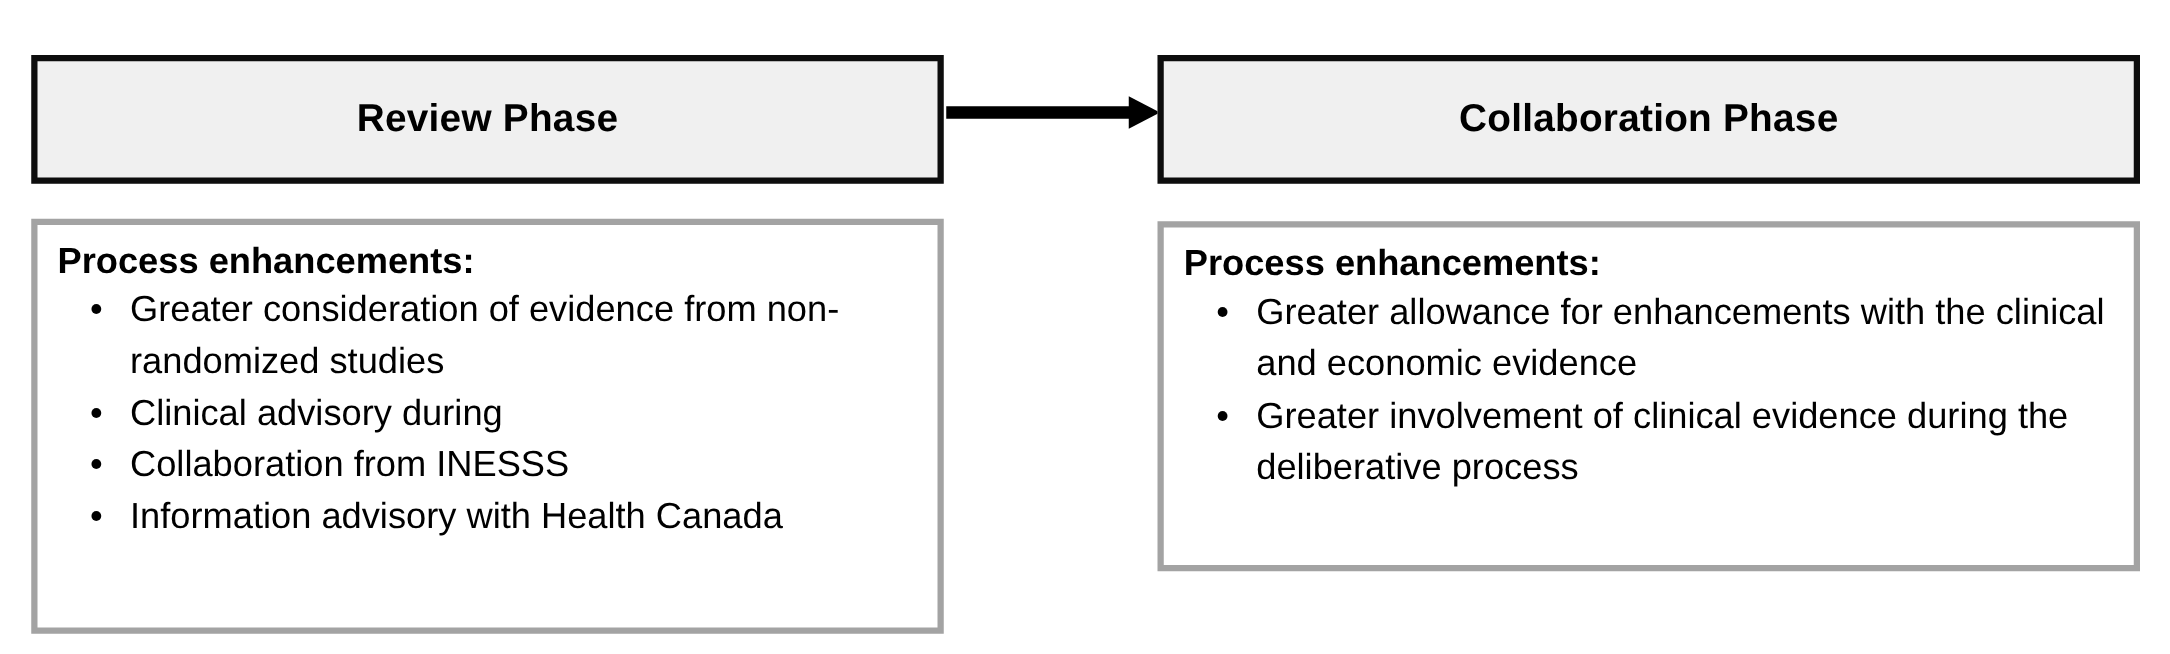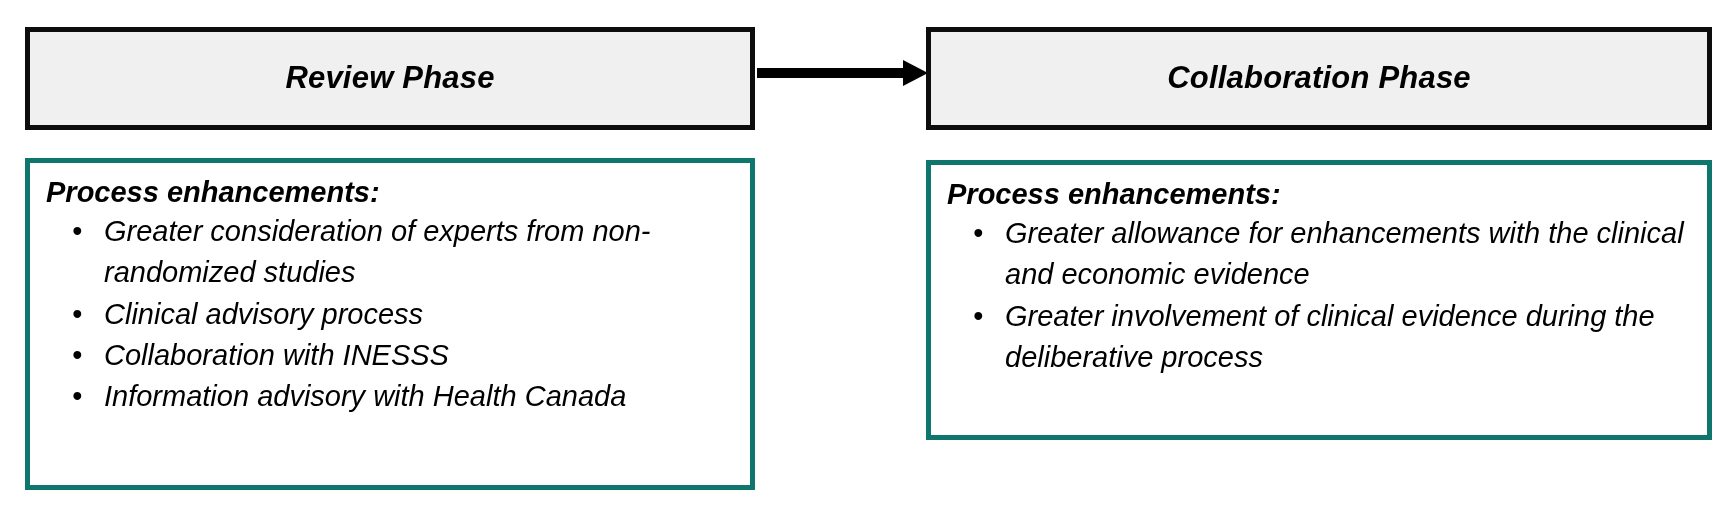--- a/index.html
+++ b/index.html
@@ -12,24 +12,23 @@
     height: 523px;
     font-family: "Liberation Sans", sans-serif;
     color: #000000;
     overflow: hidden;
     position: relative;
   }
 
   #diagram {
     position: absolute;
     left: 0;
-    top: 0;
+    top: 17px;
     width: 1736px;
     height: 375px;
-    font-style: italic;
   }
 
   .column {
     position: absolute;
     top: 0;
   }
 
   .col-left  { left: 25px;  width: 730px; }
   .col-right { left: 926px; width: 786px; }
 
@@ -56,21 +55,21 @@
     text-align: center;
   }
 
   
   .content-box {
     position: absolute;
     left: 0;
     right: 0;
     box-sizing: border-box;
     background: #ffffff;
-    border: 5px solid #0f766e;
+    border: 5px solid #a3a3a3;
     padding: 12px 14px 12px 16px;
   }
   .content-box.left-content  { top: 158px; height: 332px; }
   .content-box.right-content { top: 160px; height: 280px; }
 
   .content-heading {
     font-size: 29px;
     font-weight: bold;
     line-height: 1.18;
     margin: 0 0 2px 0;
@@ -117,29 +116,29 @@
     <div class="phase-box">
       <div class="phase-title">Review Phase</div>
     </div>
 
     <div class="content-box left-content">
       <div class="content-heading">Process enhancements:</div>
 
       <ul class="bullet-list">
         <li class="bullet-item">
           <span class="bullet-dot">•</span>
-          <span>Greater consideration of experts from non-randomized studies</span>
+          <span>Greater consideration of evidence from non-randomized studies</span>
         </li>
         <li class="bullet-item">
           <span class="bullet-dot">•</span>
-          <span>Clinical advisory process</span>
+          <span>Clinical advisory during</span>
         </li>
         <li class="bullet-item">
           <span class="bullet-dot">•</span>
-          <span>Collaboration with INESSS</span>
+          <span>Collaboration from INESSS</span>
         </li>
         <li class="bullet-item">
           <span class="bullet-dot">•</span>
           <span>Information advisory with Health Canada</span>
         </li>
       </ul>
     </div>
   </div>
 
   <div class="connector">

